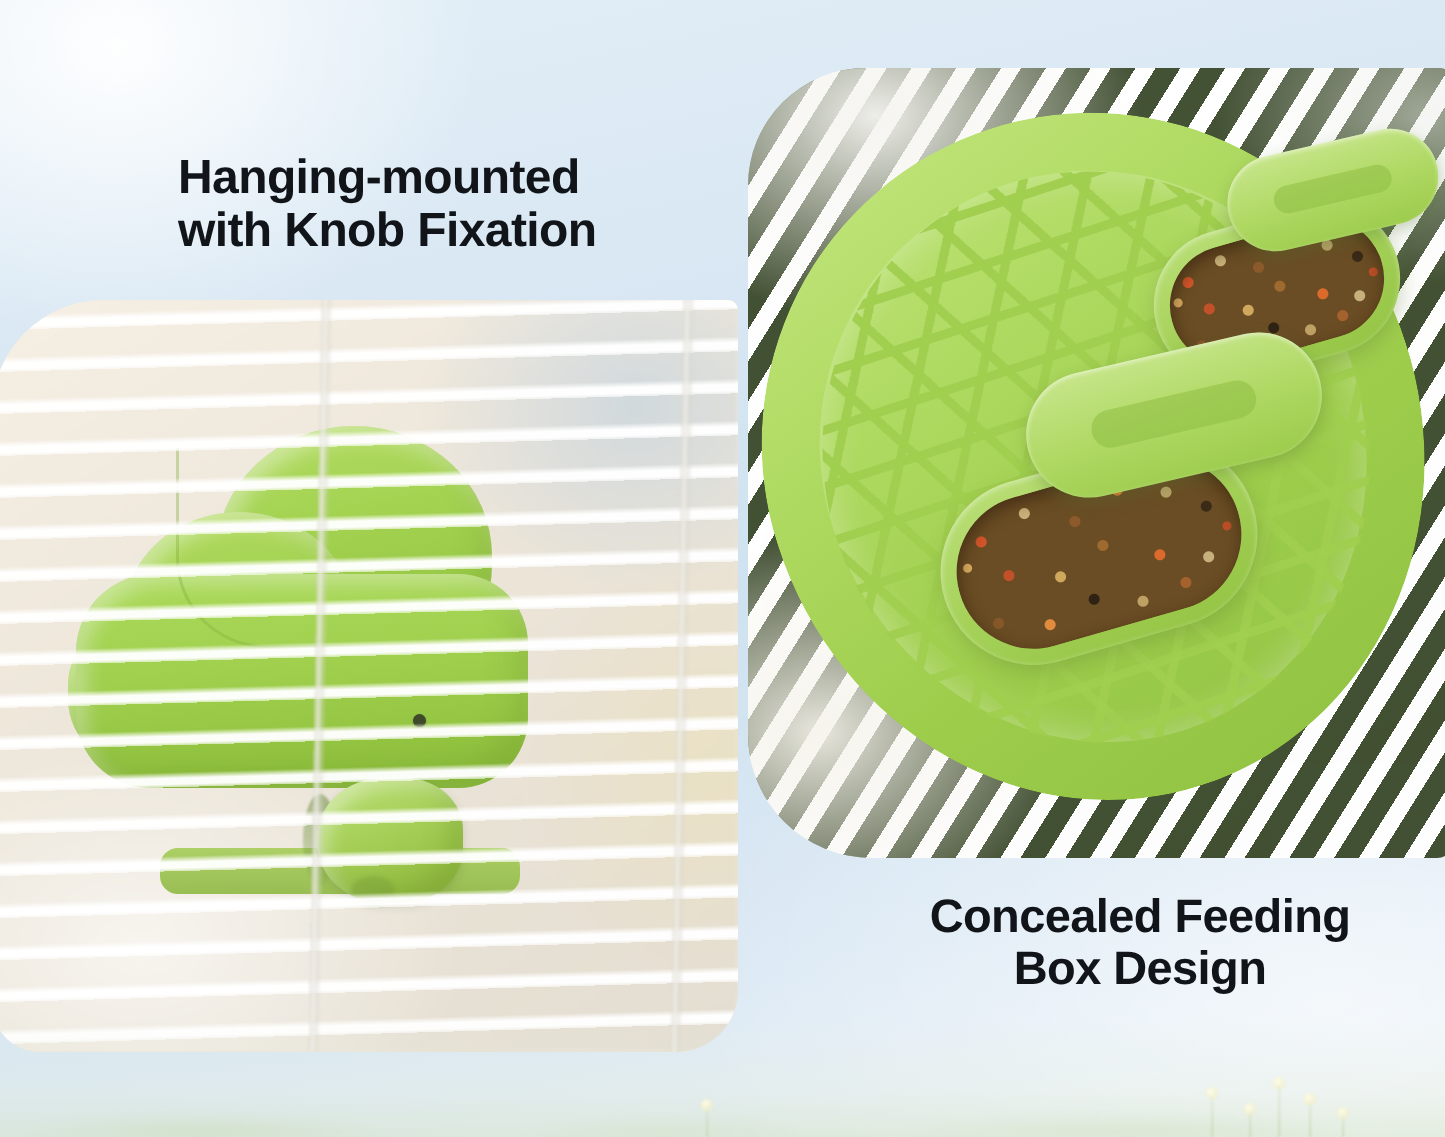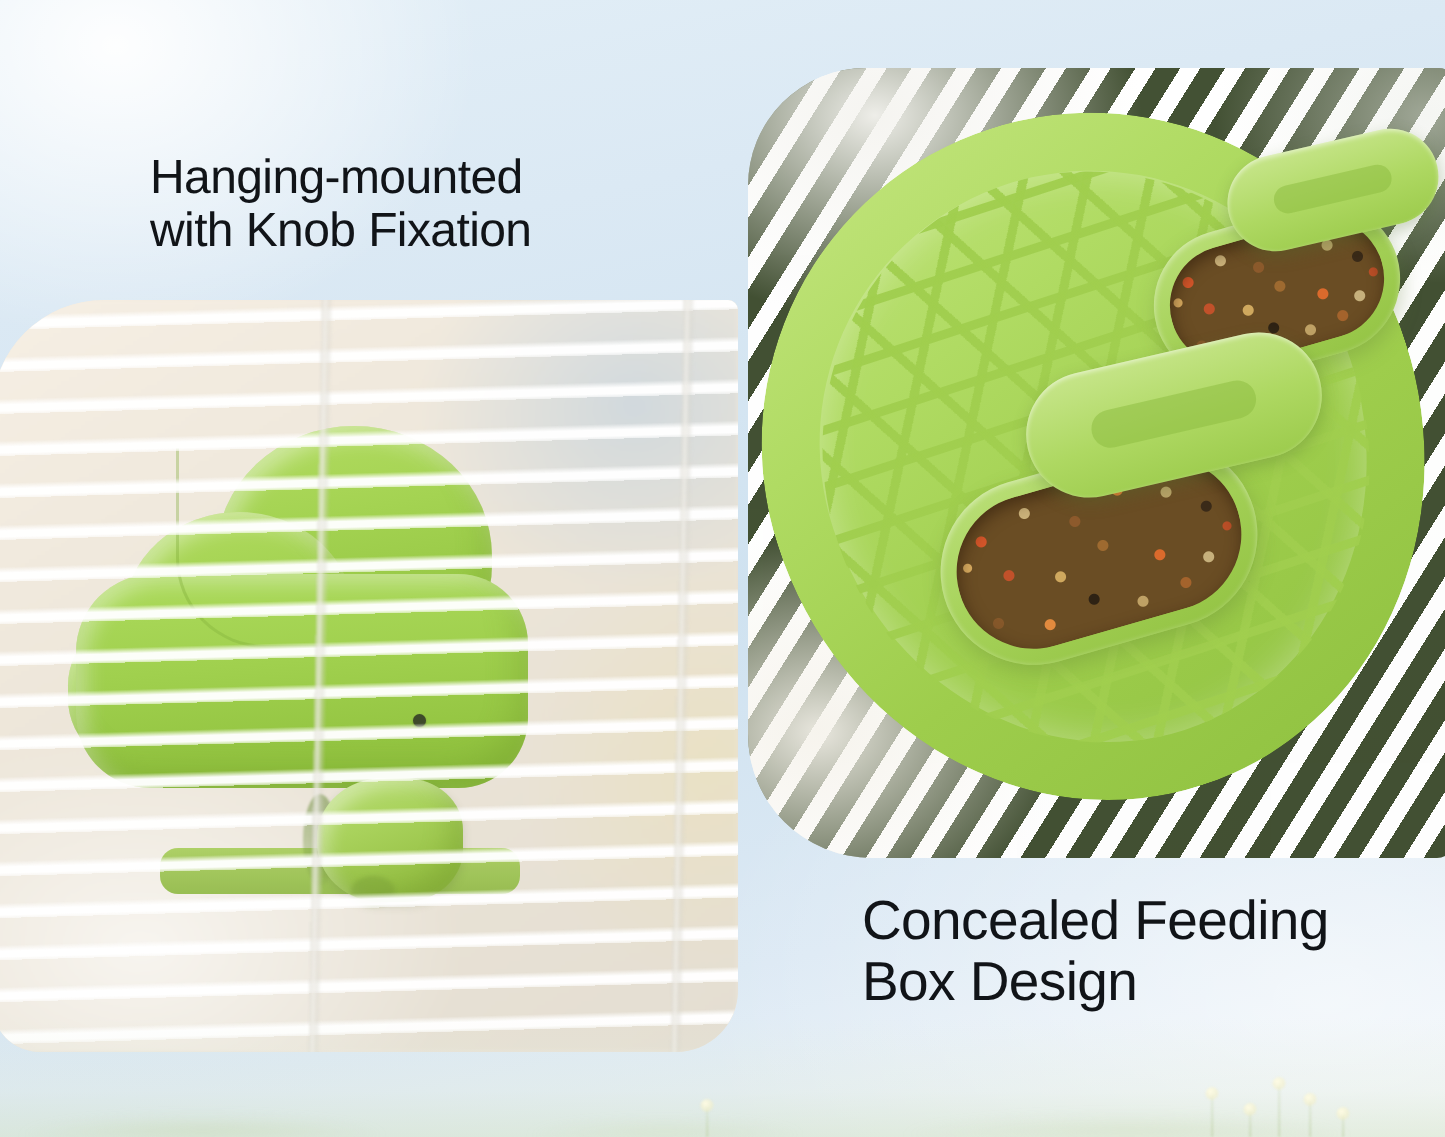--- a/index.html
+++ b/index.html
@@ -243,31 +243,32 @@
     content:""; position:absolute; left:22%; top:34%; width:56%; height:30%;
     border-radius:999px; background:rgba(142,190,66,0.55);
   }
   .lid-front{ left:276px; top:284px; width:300px; height:126px; transform:rotate(-13deg); }
   .lid-back { left:478px; top:74px;  width:214px; height:96px;  transform:rotate(-13deg); }
 
   
   .headline{
     position:absolute;
     color:#111418;
-    font-weight:400;
+    font-weight:700;
     letter-spacing:-0.6px;
     line-height:1.10;
     white-space:pre-line;
     text-rendering:geometricPrecision;
+    margin-left:28px;
   }
   .headline-left{
     left:150px; top:152px; font-size:48px;
   }
   .headline-right{
-    left:862px; top:890px; font-size:55px; width:500px;
+    left:862px; top:890px; font-size:47px; text-align:center; width:500px;
   }
 </style>
 </head>
 <body>
 
 <div id="stage">
 
   <div class="photo photo-left">
     <div class="room-left"></div>
 

